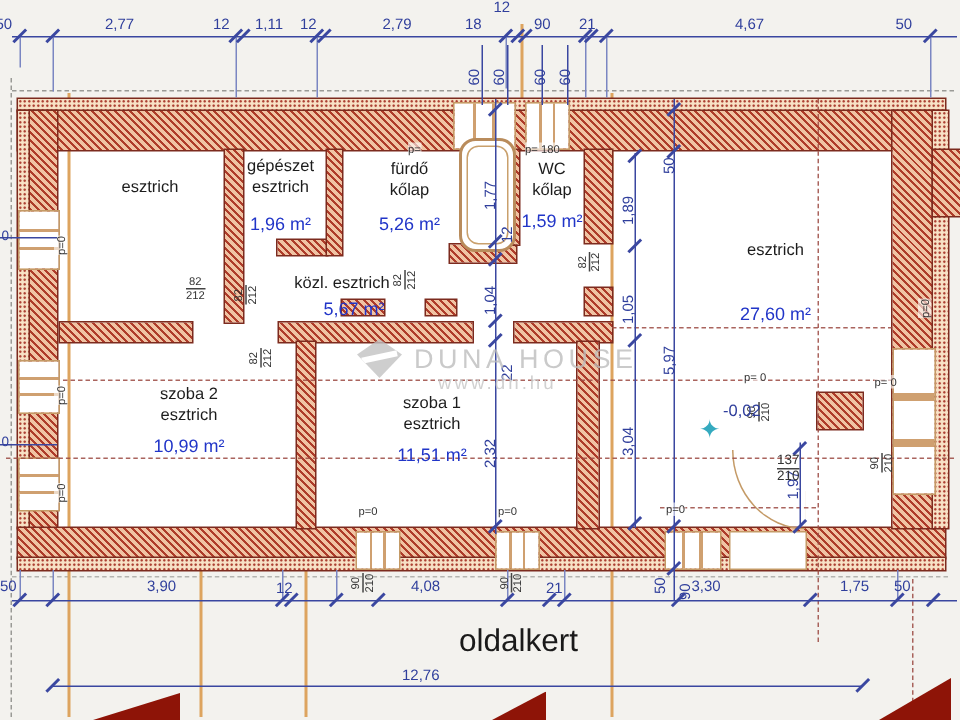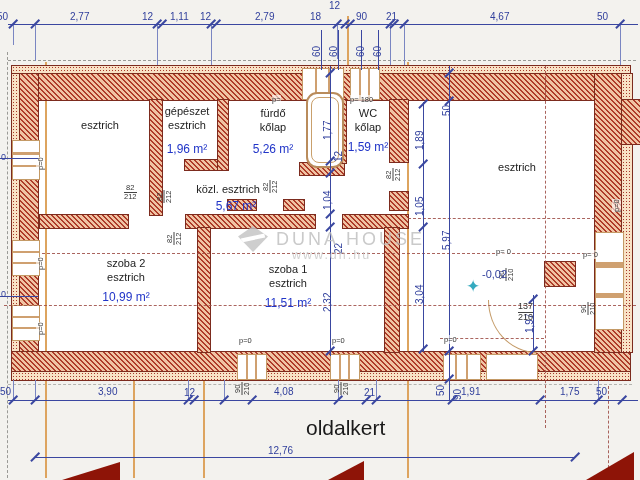--- a/index.html
+++ b/index.html
@@ -128,20 +128,21 @@
 
   <div class="rtitle" style="left:178px;top:182px;width:100px">
     <span>közl.</span>
     <span>esztrich</span>
   </div>
   <div class="rarea" style="left:196px;top:199px;width:80px">5,67 m²</div>
 
   <div class="rtitle" style="left:438px;top:160px;width:158px">
     <div>esztrich</div>
   </div>
+  <div class="rarea" style="left:438px;top:202px;width:158px">27,60 m²</div>
 
   <div class="rtitle" style="left:76px;top:256px;width:100px">
     <div>szoba 2</div>
     <div>esztrich</div>
   </div>
   <div class="rarea" style="left:76px;top:290px;width:100px">10,99 m²</div>
 
   <div class="rtitle" style="left:238px;top:262px;width:100px">
     <div>szoba 1</div>
     <div>esztrich</div>
@@ -300,21 +301,21 @@
   <span class="dt" style="left:482px;top:268px;font-size:11px">-0,02</span>
 
   <div class="dl" style="left:8px;top:400px;width:630px;height:1px"></div>
   <span class="dt" style="left:0px;top:386px">50</span>
   <span class="dt" style="left:98px;top:386px">3,90</span>
   <span class="dt" style="left:184px;top:387px">12</span>
   <span class="dt" style="left:274px;top:386px">4,08</span>
   <span class="dt" style="left:364px;top:387px">21</span>
   <span class="dt vt" style="left:435px;top:396px">50</span>
   <span class="dt vt" style="left:452px;top:400px">90</span>
-  <span class="dt" style="left:461px;top:386px">1,91</span>
+  <span class="dt" style="left:461px;top:386px">3,30</span>
   <span class="dt" style="left:560px;top:386px">1,75</span>
   <span class="dt" style="left:596px;top:386px">50</span>
   <div class="tick" style="left:7px;top:399px"></div>
   <div class="tick" style="left:29px;top:399px"></div>
   <div class="tick" style="left:182px;top:399px"></div>
   <div class="tick" style="left:188px;top:399px"></div>
   <div class="tick" style="left:218px;top:399px"></div>
   <div class="tick" style="left:246px;top:399px"></div>
   <div class="tick" style="left:332px;top:399px"></div>
   <div class="tick" style="left:360px;top:399px"></div>

